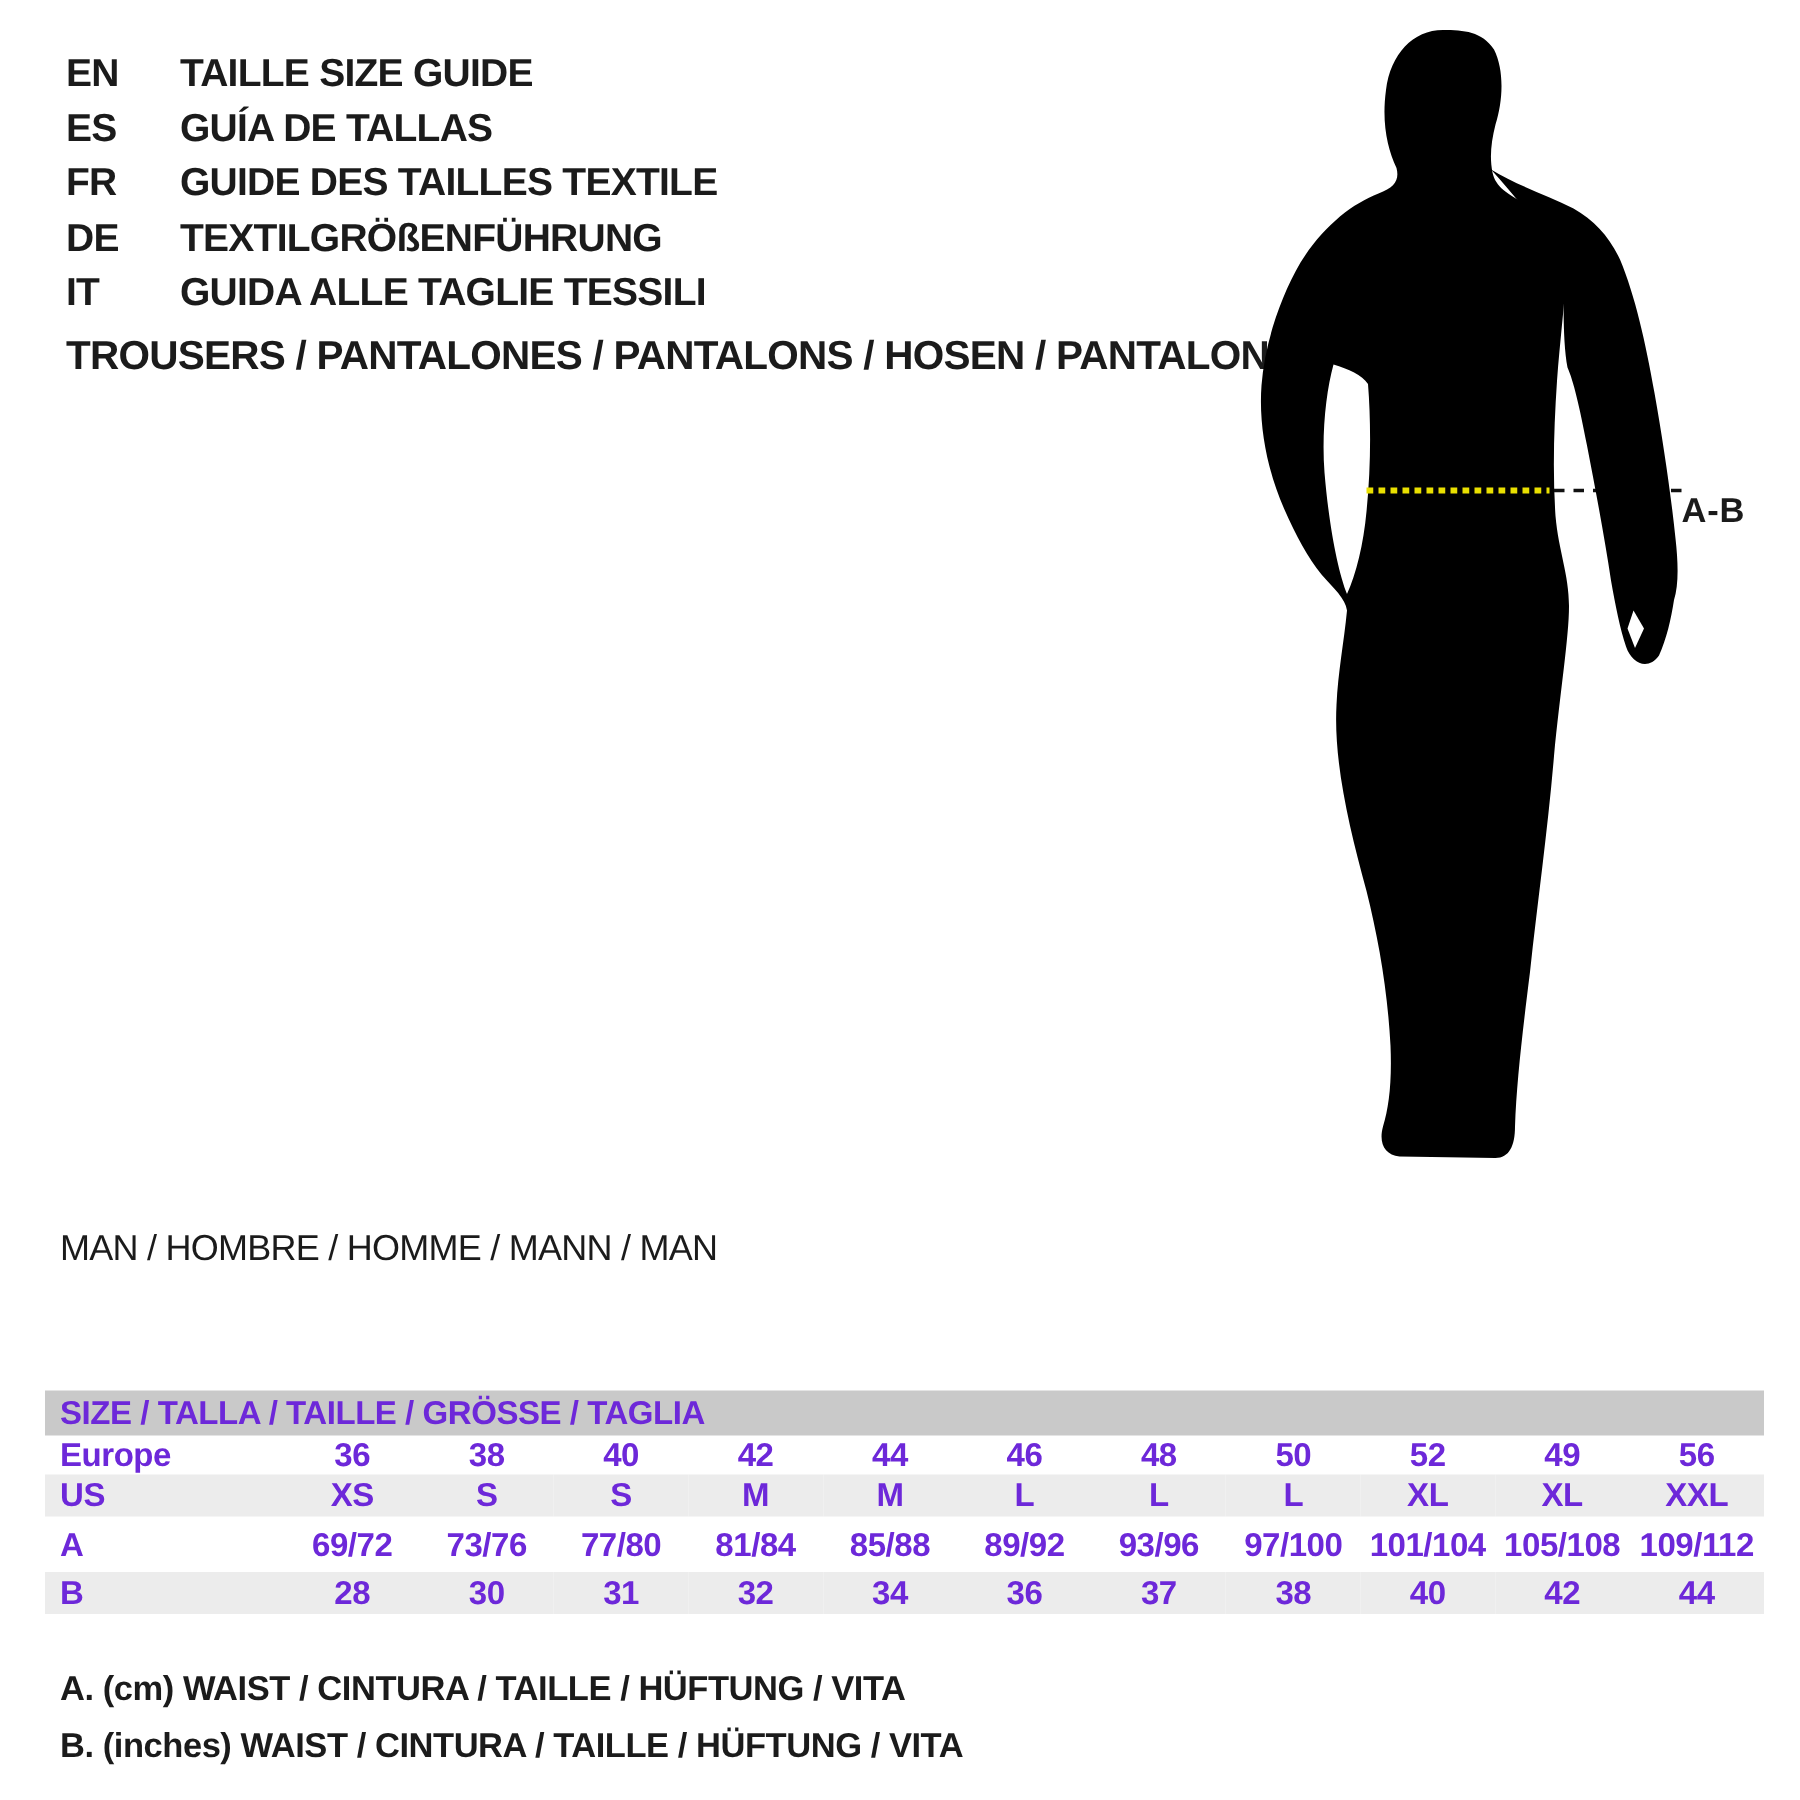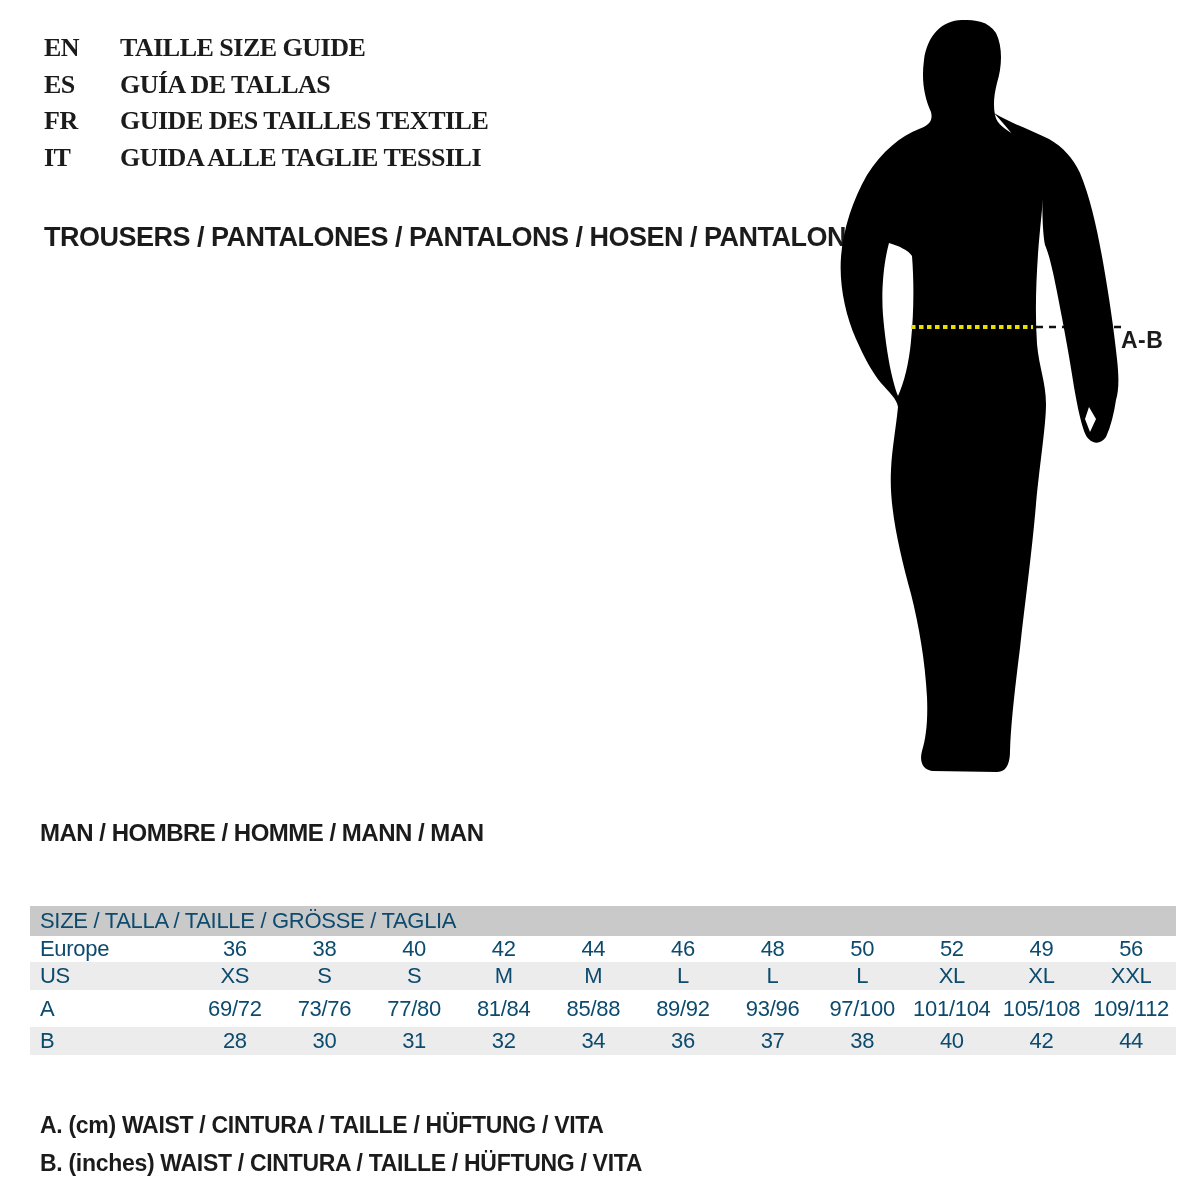--- a/index.html
+++ b/index.html
@@ -4,35 +4,35 @@
 <style>
   html,body{margin:0;padding:0;}
   body{
     width:1200px;height:1200px;position:relative;background:#ffffff;
     font-family:"Liberation Sans","DejaVu Sans",sans-serif;
     color:#1b1b1b;overflow:hidden;
   }
   .abs{position:absolute;}
 
   
-  .lang-list{left:44px;top:30px;font-family:Liberation Serif, serif;}
+  .lang-list{left:44px;top:30px;}
   .lang-row{display:flex;font-size:26px;font-weight:700;line-height:36.5px;letter-spacing:-0.5px;}
   .lang-code{width:76px;flex:0 0 76px;}
 
   
   .garment-heading{left:44px;top:222px;font-size:27px;font-weight:700;letter-spacing:-0.5px;white-space:nowrap;}
-  .section-heading{left:40px;top:819px;font-size:24px;font-weight:700;letter-spacing:-0.5px;white-space:nowrap;}
+  .section-heading{left:40px;top:819px;font-size:24px;font-weight:400;letter-spacing:-0.5px;white-space:nowrap;}
 
   
   svg.fig{left:0;top:0;width:1200px;height:1200px;pointer-events:none;}
   .measure-label{left:1121px;top:327px;font-size:23px;font-weight:700;letter-spacing:0.5px;}
 
   
-  table.size{left:30px;top:906px;width:1146px;border-collapse:collapse;table-layout:fixed;
-    font-size:22px;font-weight:400;letter-spacing:-0.3px;color:#0c4a6e;}
+  table.size{left:30px;top:927px;width:1146px;border-collapse:collapse;table-layout:fixed;
+    font-size:22px;font-weight:700;letter-spacing:-0.3px;color:#6d28d9;}
   table.size td{padding:0;text-align:center;vertical-align:middle;}
   table.size td.lbl{text-align:left;padding-left:10px;}
   tr.thead td{height:30px;text-align:left;padding-left:10px;font-size:22px;}
   tr.r-eu td{height:17px;}
   tr.r-us td{height:28px;}
   tr.r-a  td{height:37px;}
   tr.r-b  td{height:28px;}
 
   
   .footnotes{left:40px;top:1106px;font-size:23px;font-weight:700;letter-spacing:-0.3px;line-height:38px;}
@@ -45,20 +45,24 @@
     <span class="lang-code">EN</span>
     <span class="lang-label">TAILLE SIZE GUIDE</span>
   </div>
   <div class="lang-row">
     <span class="lang-code">ES</span>
     <span class="lang-label">GUÍA DE TALLAS</span>
   </div>
   <div class="lang-row">
     <span class="lang-code">FR</span>
     <span class="lang-label">GUIDE DES TAILLES TEXTILE</span>
+  </div>
+  <div class="lang-row">
+    <span class="lang-code">DE</span>
+    <span class="lang-label">TEXTILGRÖßENFÜHRUNG</span>
   </div>
   <div class="lang-row">
     <span class="lang-code">IT</span>
     <span class="lang-label">GUIDA ALLE TAGLIE TESSILI</span>
   </div>
 </div>
 
 <div class="abs garment-heading">TROUSERS / PANTALONES / PANTALONS / HOSEN / PANTALONI</div>
 
 <svg class="abs fig" viewBox="0 0 1200 1200" aria-hidden="true">

